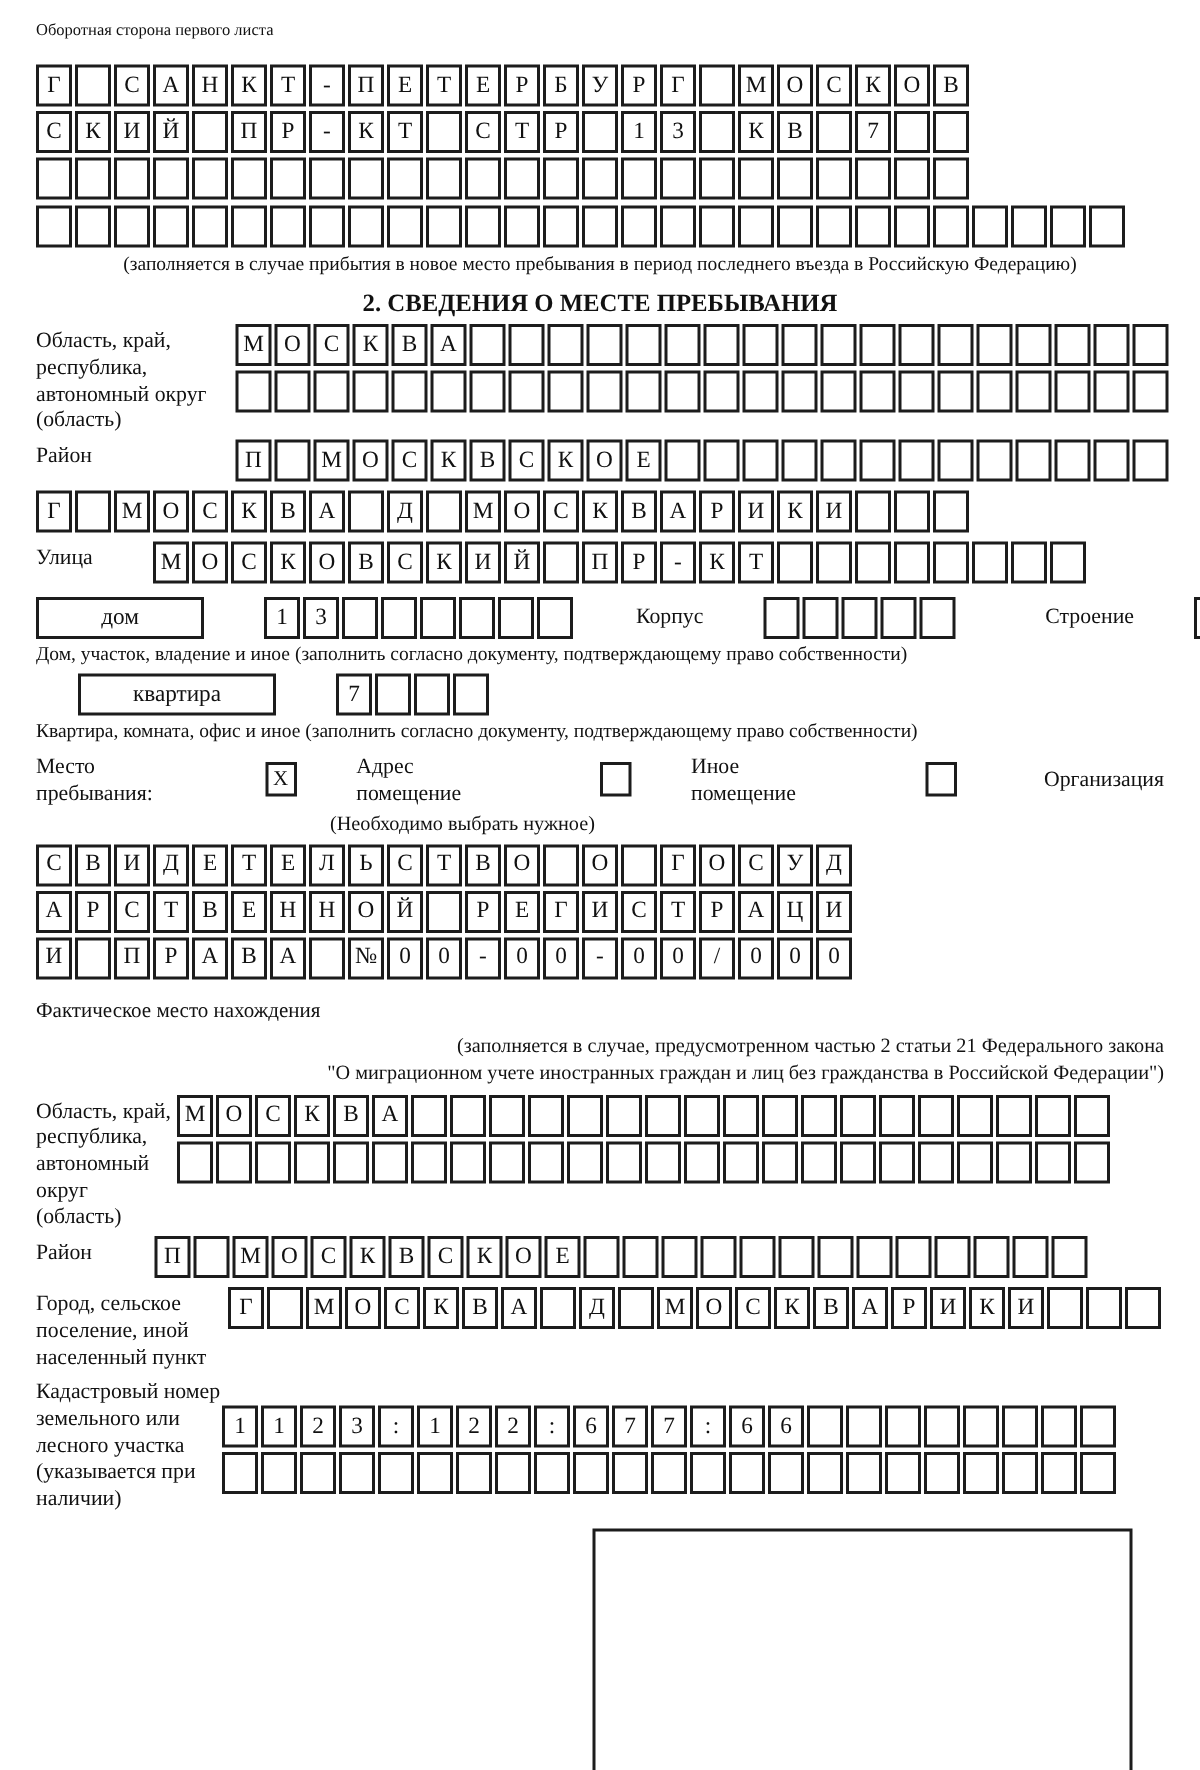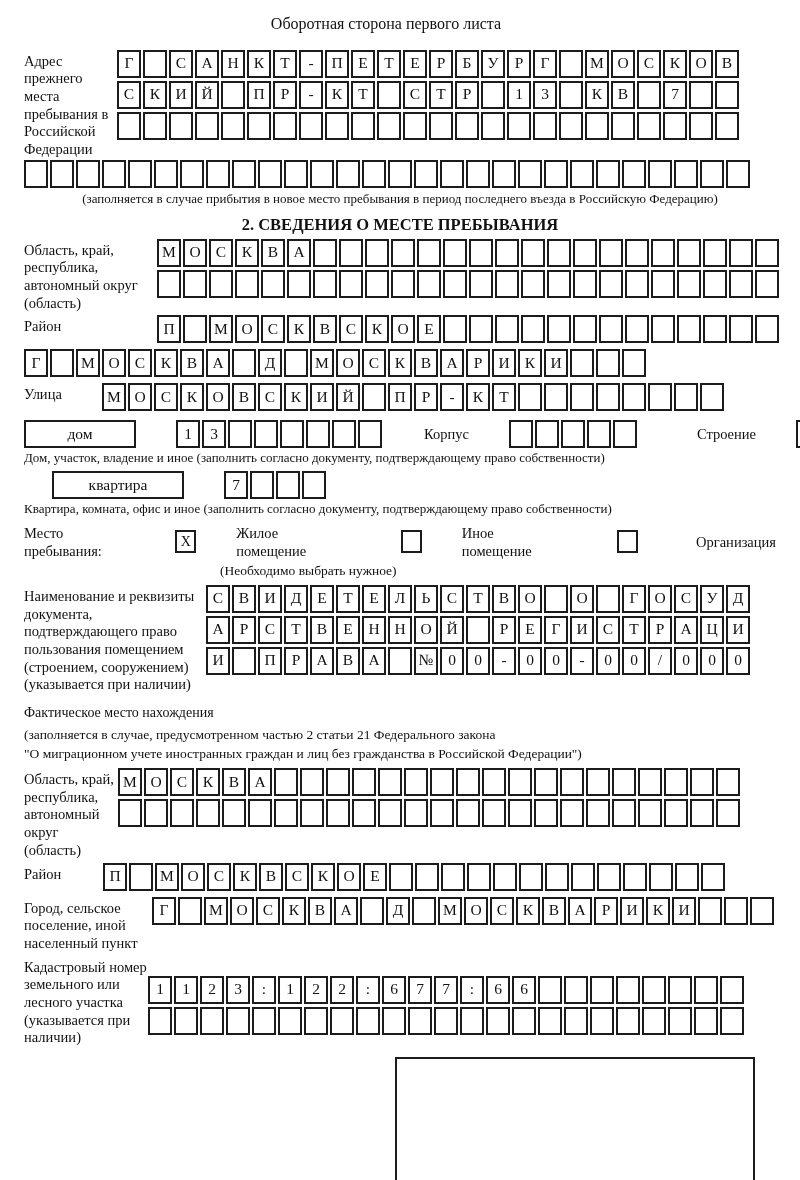--- a/index.html
+++ b/index.html
@@ -3,21 +3,21 @@
 <meta charset="utf-8">
 <style>
   html,body { margin:0; padding:0; background:#fff; }
   body {
     width:800px; height:1180px; box-sizing:border-box;
     padding:14px 24px 10px 24px;
     font-family:"Liberation Serif","DejaVu Serif",serif;
     color:#111; font-size:14.5px; line-height:1.22;
     overflow:hidden;
   }
-  .page-note { text-align:center; padding-right:28px; font-size:16px; }
+  .page-note { text-align:left; padding-right:28px; font-size:11px; }
 
   .field-row { display:flex; align-items:flex-start; margin-top:3px; }
   .field-label { flex:none; padding-top:3px; }
 
   .cells-block { flex:1; }
   .cells { display:flex; flex-wrap:nowrap; margin-bottom:3px; }
   .cell {
     flex:none; width:20px; height:24px; border:2px solid #1c1c1c;
     margin-right:2px; display:inline-flex; align-items:center; justify-content:center;
     font-size:15.5px; background:#fff;
@@ -28,39 +28,38 @@
     flex:none; border:2px solid #1c1c1c; height:24px;
     display:flex; align-items:center; justify-content:center;
     font-size:15.5px; background:#fff;
   }
 
   .caption { font-size:13px; margin-top:2px; }
   .caption.center { text-align:center; }
 
   .sec-title { text-align:center; font-weight:bold; font-size:16.5px; margin:8px 0 4px 0; }
   .sub-title { font-weight:normal; font-size:14px; margin:10px 0 6px 0; }
-  .note-center { text-align:left; font-size:13.5px; margin:2px 0; }
+  .note-center { text-align:right; font-size:13.5px; margin:2px 0; }
 
   .inline-row { display:flex; align-items:center; margin-top:8px;gap:16px; }
   .inline-row .gap-s { width:8px; flex:none; }
   .inline-row .gap-m { width:26px; flex:none; }
   .choose-note { font-size:13.5px; margin:3px 0 2px 196px; }
 
   .stamp-box {
     width:356px; height:173px; border:2px solid #1c1c1c;
     margin-left:371px; margin-top:10px; background:#fff;
   }
 </style>
 </head>
 <body>
 
 <div class="page-note">Оборотная сторона первого листа</div>
 
 <div class="field-row" style="margin-top:16px;">
-  <div class="field-label" style="width:93px;">Адрес прежнего места пребывания в Российской Федерации</div>
   <div class="cells-block">
     <div class="cells">
         <span class="cell">Г</span>
         <span class="cell"></span>
         <span class="cell">С</span>
         <span class="cell">А</span>
         <span class="cell">Н</span>
         <span class="cell">К</span>
         <span class="cell">Т</span>
         <span class="cell">-</span>
@@ -364,38 +363,37 @@
 </div>
 <div class="caption">Квартира, комната, офис и иное (заполнить согласно документу, подтверждающему право собственности)</div>
 
 <div class="inline-row">
   <span>Место пребывания:</span>
   <div class="gap-s"></div>
   <span class="cells checkbox-cells">
       <span class="cell">X</span>
     </span>
   <div class="gap-s"></div>
-  <span>Жилое помещение</span>
+  <span>Адрес помещение</span>
   <div class="gap-m"></div>
   <span class="cells checkbox-cells">
       <span class="cell"></span>
     </span>
   <div class="gap-s"></div>
   <span>Иное помещение</span>
   <div class="gap-m"></div>
   <span class="cells checkbox-cells">
       <span class="cell"></span>
     </span>
   <div class="gap-m"></div>
   <span>Организация</span>
 </div>
 <div class="choose-note">(Необходимо выбрать нужное)</div>
 
 <div class="field-row" style="margin-top:5px;">
-  <div class="field-label" style="width:182px;">Наименование и реквизиты документа, подтверждающего право пользования помещением (строением, сооружением) (указывается при наличии)</div>
   <div class="cells-block">
     <div class="cells">
         <span class="cell">С</span>
         <span class="cell">В</span>
         <span class="cell">И</span>
         <span class="cell">Д</span>
         <span class="cell">Е</span>
         <span class="cell">Т</span>
         <span class="cell">Е</span>
         <span class="cell">Л</span>

